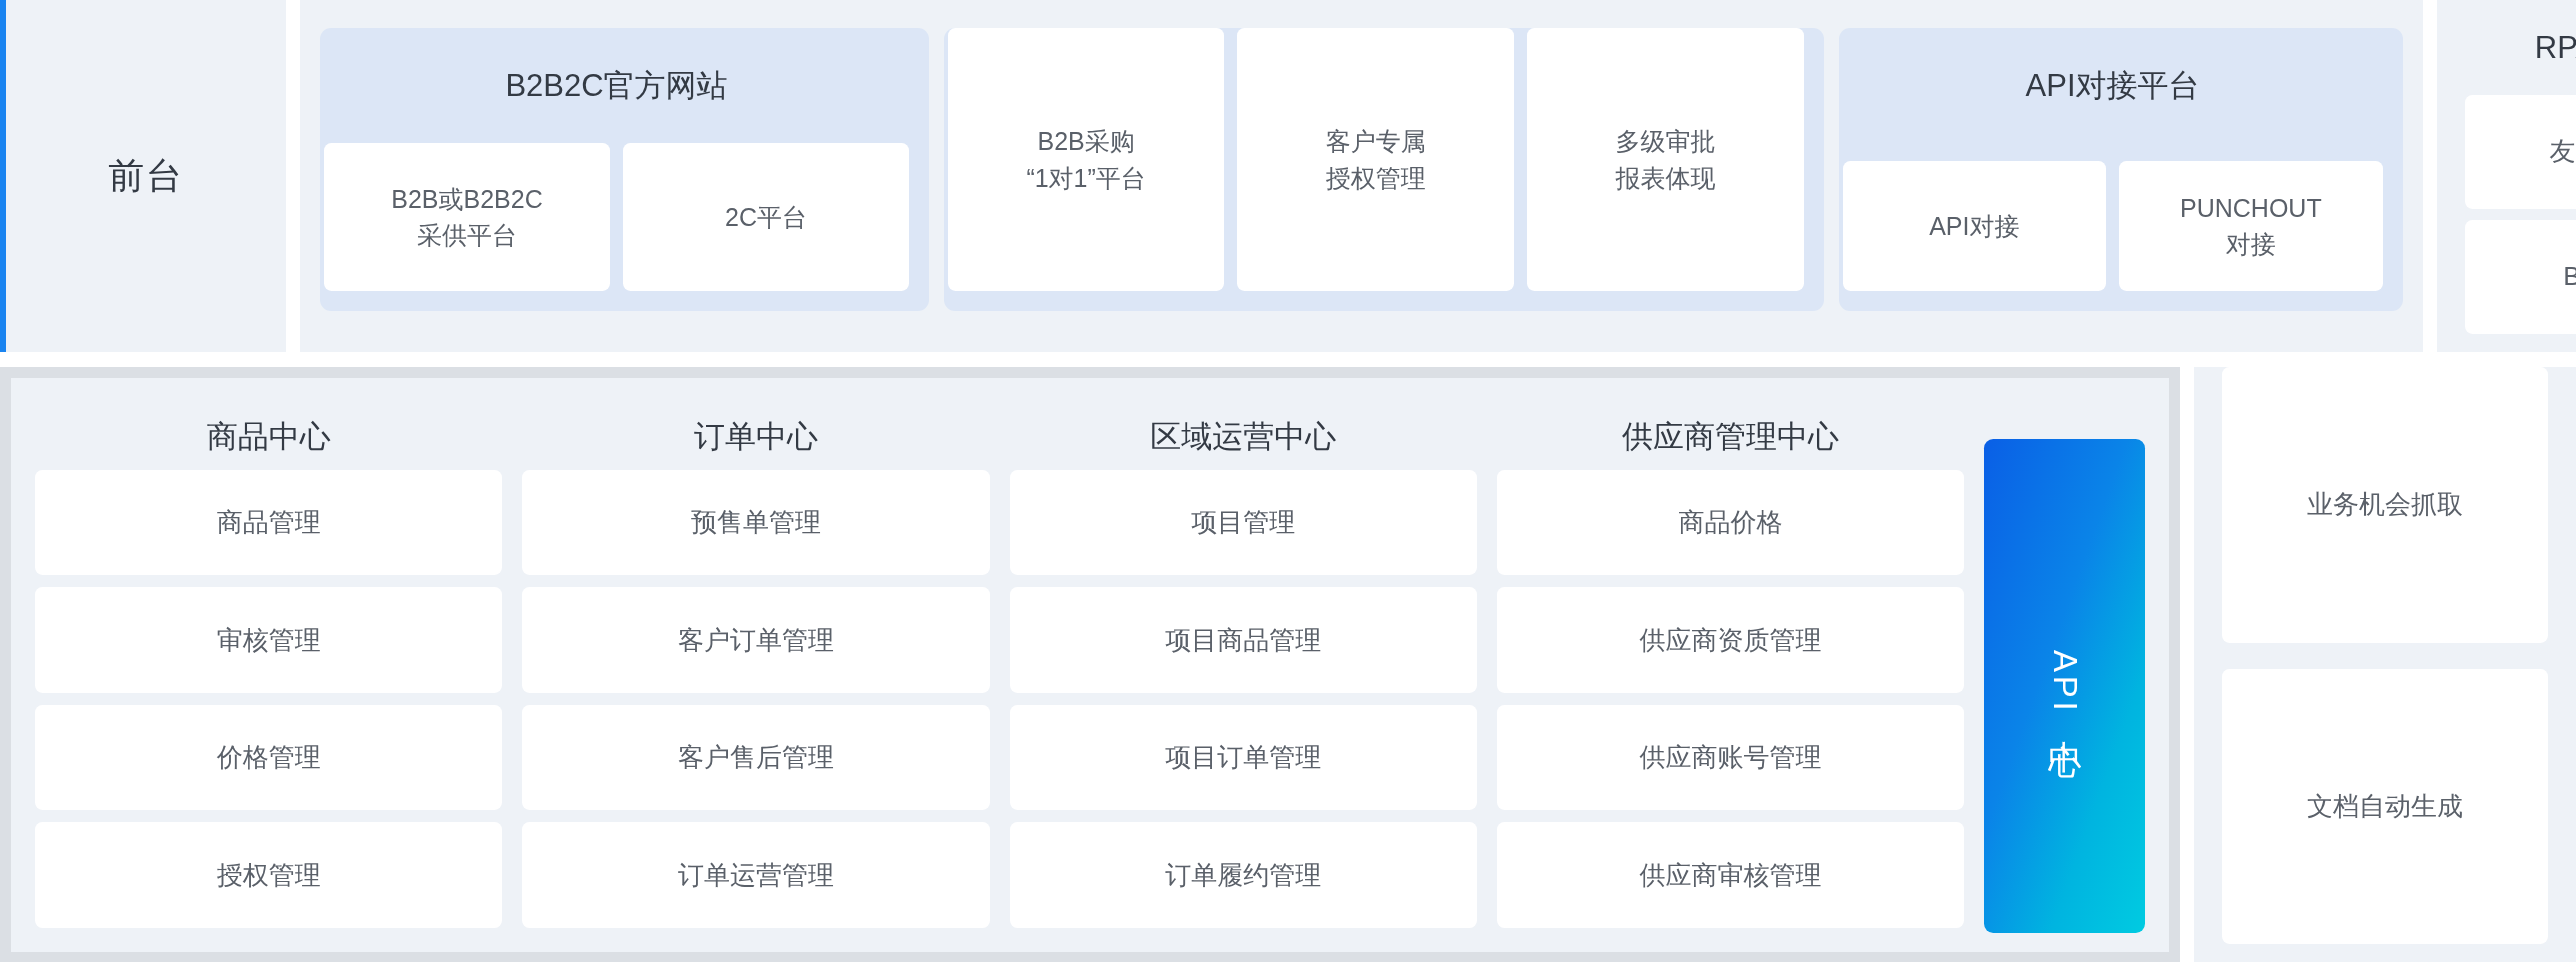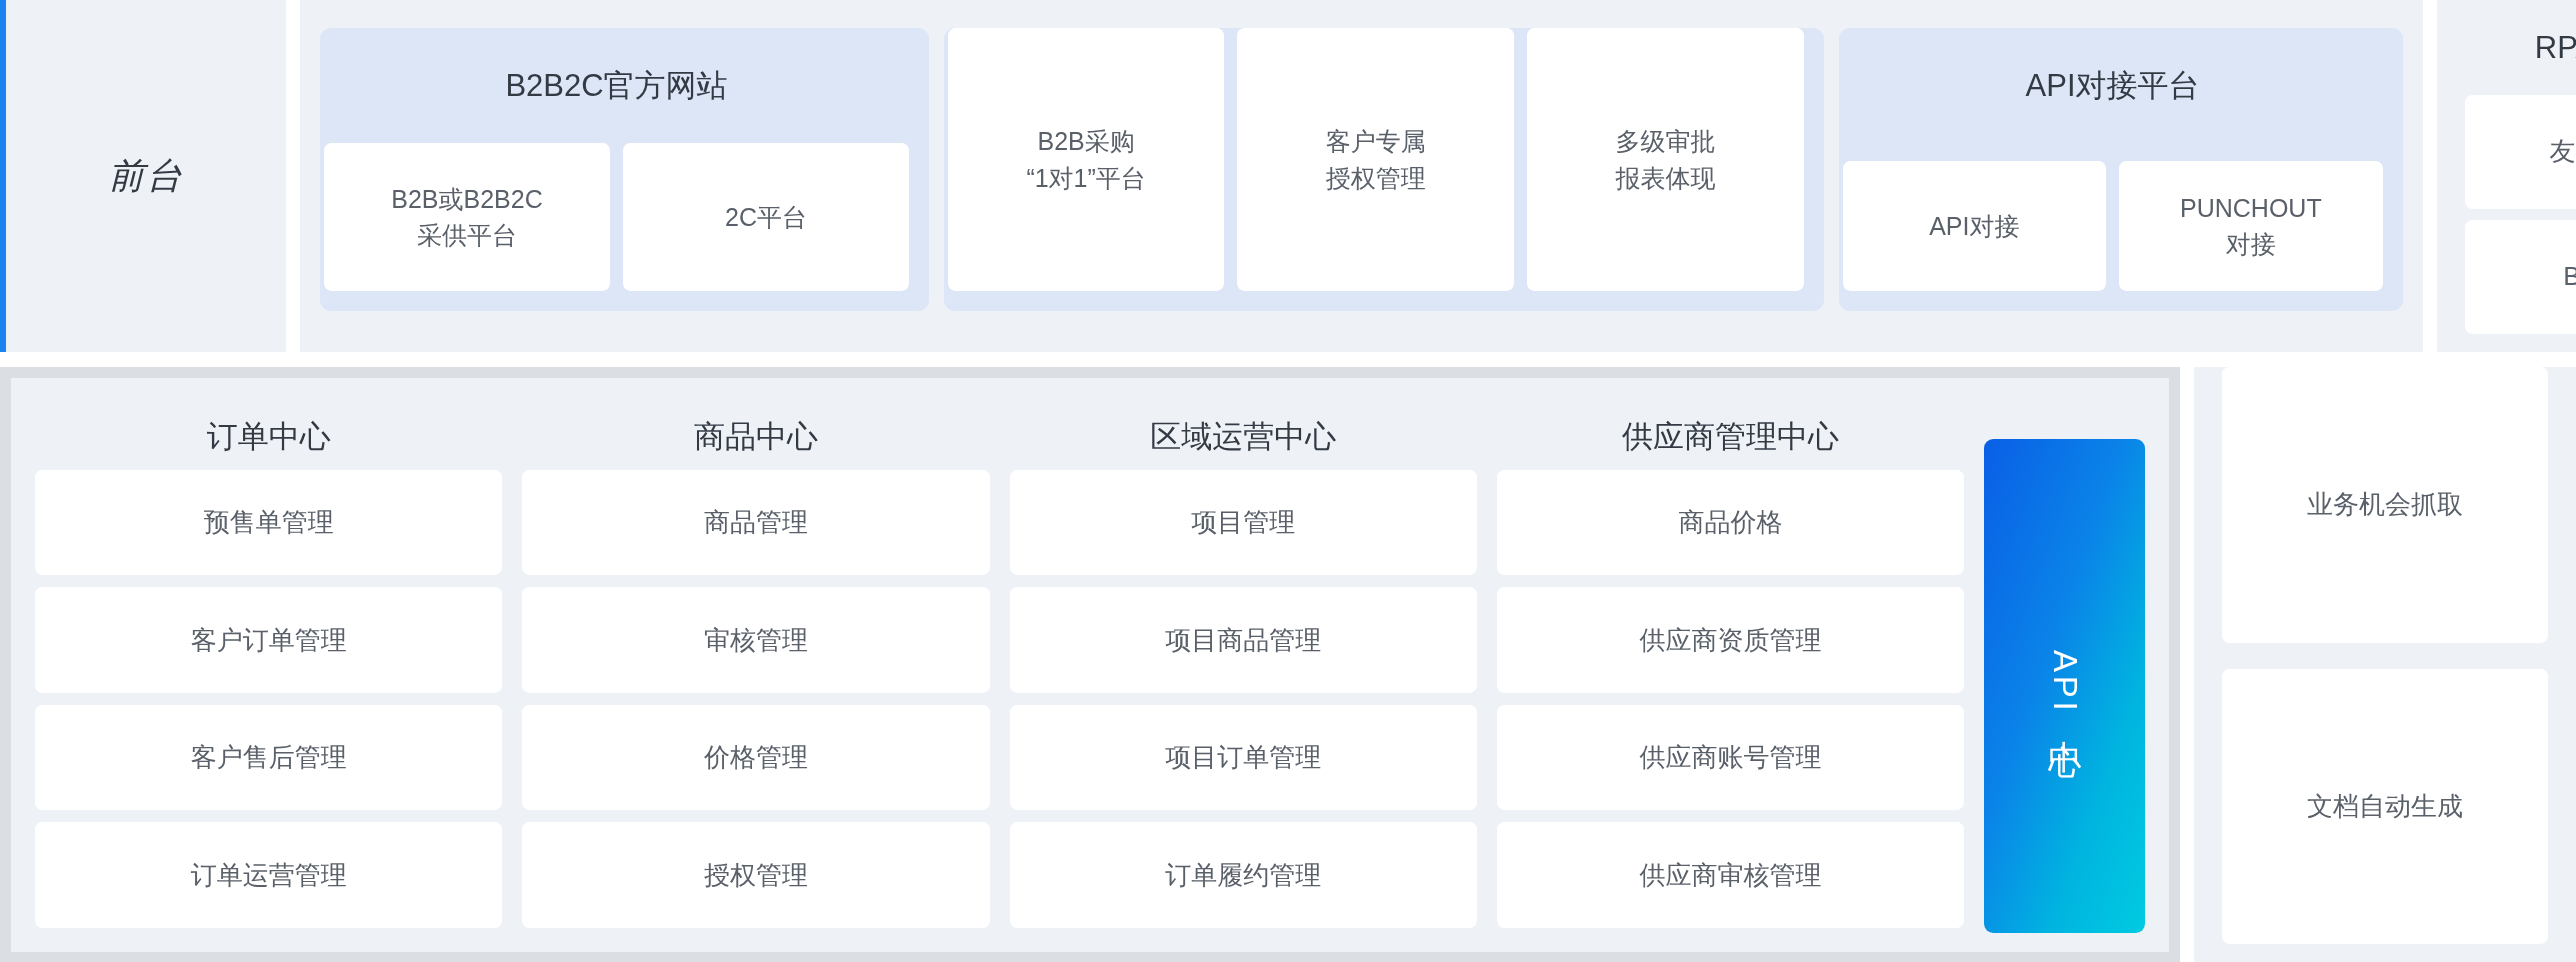--- a/index.html
+++ b/index.html
@@ -38,21 +38,20 @@
     align-items:center;
     justify-content:center;
     position:relative;
   }
   .rail-label{
     font-size:36px;
     letter-spacing:1.8px;
     color:#333a44;
     font-weight:400;
     white-space:nowrap;
-    font-style:italic;
   }
   .rail-mid .rail-label{
     font-weight:700;
     font-size:36px;
     letter-spacing:2.8px;
     background:linear-gradient(90deg,#1464e3 0%,#1d7ff0 38%,#00bedc 100%);
     -webkit-background-clip:text;
     background-clip:text;
     color:transparent;
     -webkit-text-fill-color:transparent;
@@ -276,36 +275,36 @@
     </div>
 
   </div>
 
   <div class="row row-mid">
 
 
     <div class="mid-main">
 
       <div class="mcol">
+        <div class="mcol-title">商品中心</div>
+        <div class="mcol-cards">
+          <div class="mcard">商品管理</div>
+          <div class="mcard">审核管理</div>
+          <div class="mcard">价格管理</div>
+          <div class="mcard">授权管理</div>
+        </div>
+      </div>
+
+      <div class="mcol">
         <div class="mcol-title">订单中心</div>
         <div class="mcol-cards">
           <div class="mcard">预售单管理</div>
           <div class="mcard">客户订单管理</div>
           <div class="mcard">客户售后管理</div>
           <div class="mcard">订单运营管理</div>
-        </div>
-      </div>
-
-      <div class="mcol">
-        <div class="mcol-title">商品中心</div>
-        <div class="mcol-cards">
-          <div class="mcard">商品管理</div>
-          <div class="mcard">审核管理</div>
-          <div class="mcard">价格管理</div>
-          <div class="mcard">授权管理</div>
         </div>
       </div>
 
       <div class="mcol">
         <div class="mcol-title">区域运营中心</div>
         <div class="mcol-cards">
           <div class="mcard">项目管理</div>
           <div class="mcard">项目商品管理</div>
           <div class="mcard">项目订单管理</div>
           <div class="mcard">订单履约管理</div>

